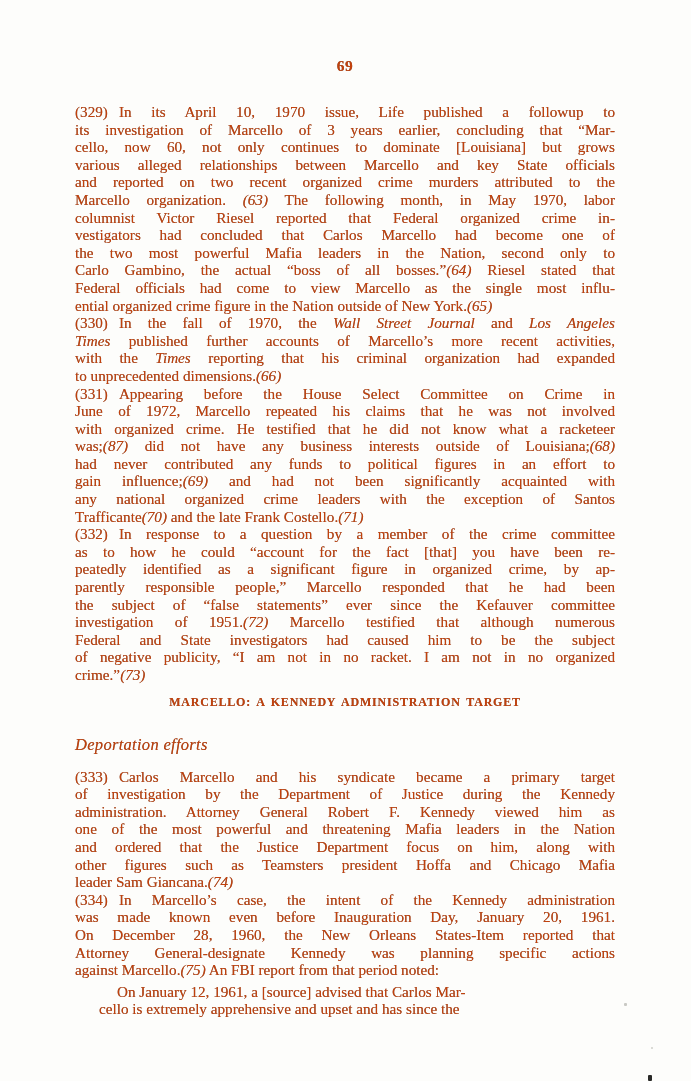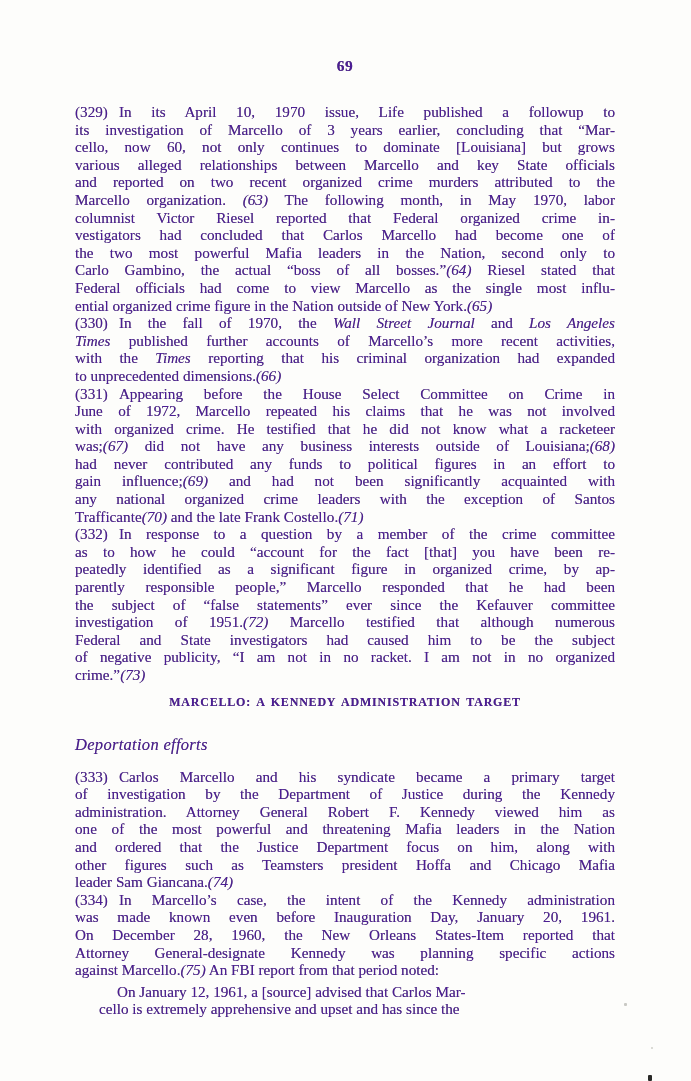--- a/index.html
+++ b/index.html
@@ -2,21 +2,21 @@
 <html><head>
 <meta charset="utf-8">
 <style>
   html, body { margin: 0; padding: 0; background: #e8e8e6; }
   .page {
     position: relative;
     width: 691px;
     height: 1081px;
     margin: 0 auto;
     background: #fdfdfb;
-    color: #4c1d95;
+    color: #c2410c;
     font-family: "Liberation Serif", "DejaVu Serif", serif;
     overflow: hidden;
   }
   .folio {
     position: absolute;
     top: 57px;
     left: 75px;
     width: 540px;
     text-align: center;
     font-size: 15.5px;
@@ -90,21 +90,21 @@
       <div class="para">
         <div class="line"><span class="num">(330)</span><span>In the fall of 1970, the </span><em>Wall Street Journal</em><span> and </span><em>Los Angeles</em></div>
         <div class="line"><em>Times</em><span> published further accounts of Marcello’s more recent activities,</span></div>
         <div class="line"><span>with the </span><em>Times</em><span> reporting that his criminal organization had expanded</span></div>
         <div class="line"><span>to unprecedented dimensions.</span><em>(66)</em></div>
       </div>
       <div class="para">
         <div class="line"><span class="num">(331)</span><span>Appearing before the House Select Committee on Crime in</span></div>
         <div class="line"><span>June of 1972, Marcello repeated his claims that he was not involved</span></div>
         <div class="line"><span>with organized crime. He testified that he did not know what a racketeer</span></div>
-        <div class="line"><span>was;</span><em>(67)</em><span> did not have any business interests outside of Louisiana;</span><em>(68)</em></div>
+        <div class="line"><span>was;</span><em>(87)</em><span> did not have any business interests outside of Louisiana;</span><em>(68)</em></div>
         <div class="line"><span>had never contributed any funds to political figures in an effort to</span></div>
         <div class="line"><span>gain influence;</span><em>(69)</em><span> and had not been significantly acquainted with</span></div>
         <div class="line"><span>any national organized crime leaders with the exception of Santos</span></div>
         <div class="line"><span>Trafficante</span><em>(70)</em><span> and the late Frank Costello.</span><em>(71)</em></div>
       </div>
       <div class="para">
         <div class="line"><span class="num">(332)</span><span>In response to a question by a member of the crime committee</span></div>
         <div class="line"><span>as to how he could “account for the fact [that] you have been re-</span></div>
         <div class="line"><span>peatedly identified as a significant figure in organized crime, by ap-</span></div>
         <div class="line"><span>parently responsible people,” Marcello responded that he had been</span></div>

